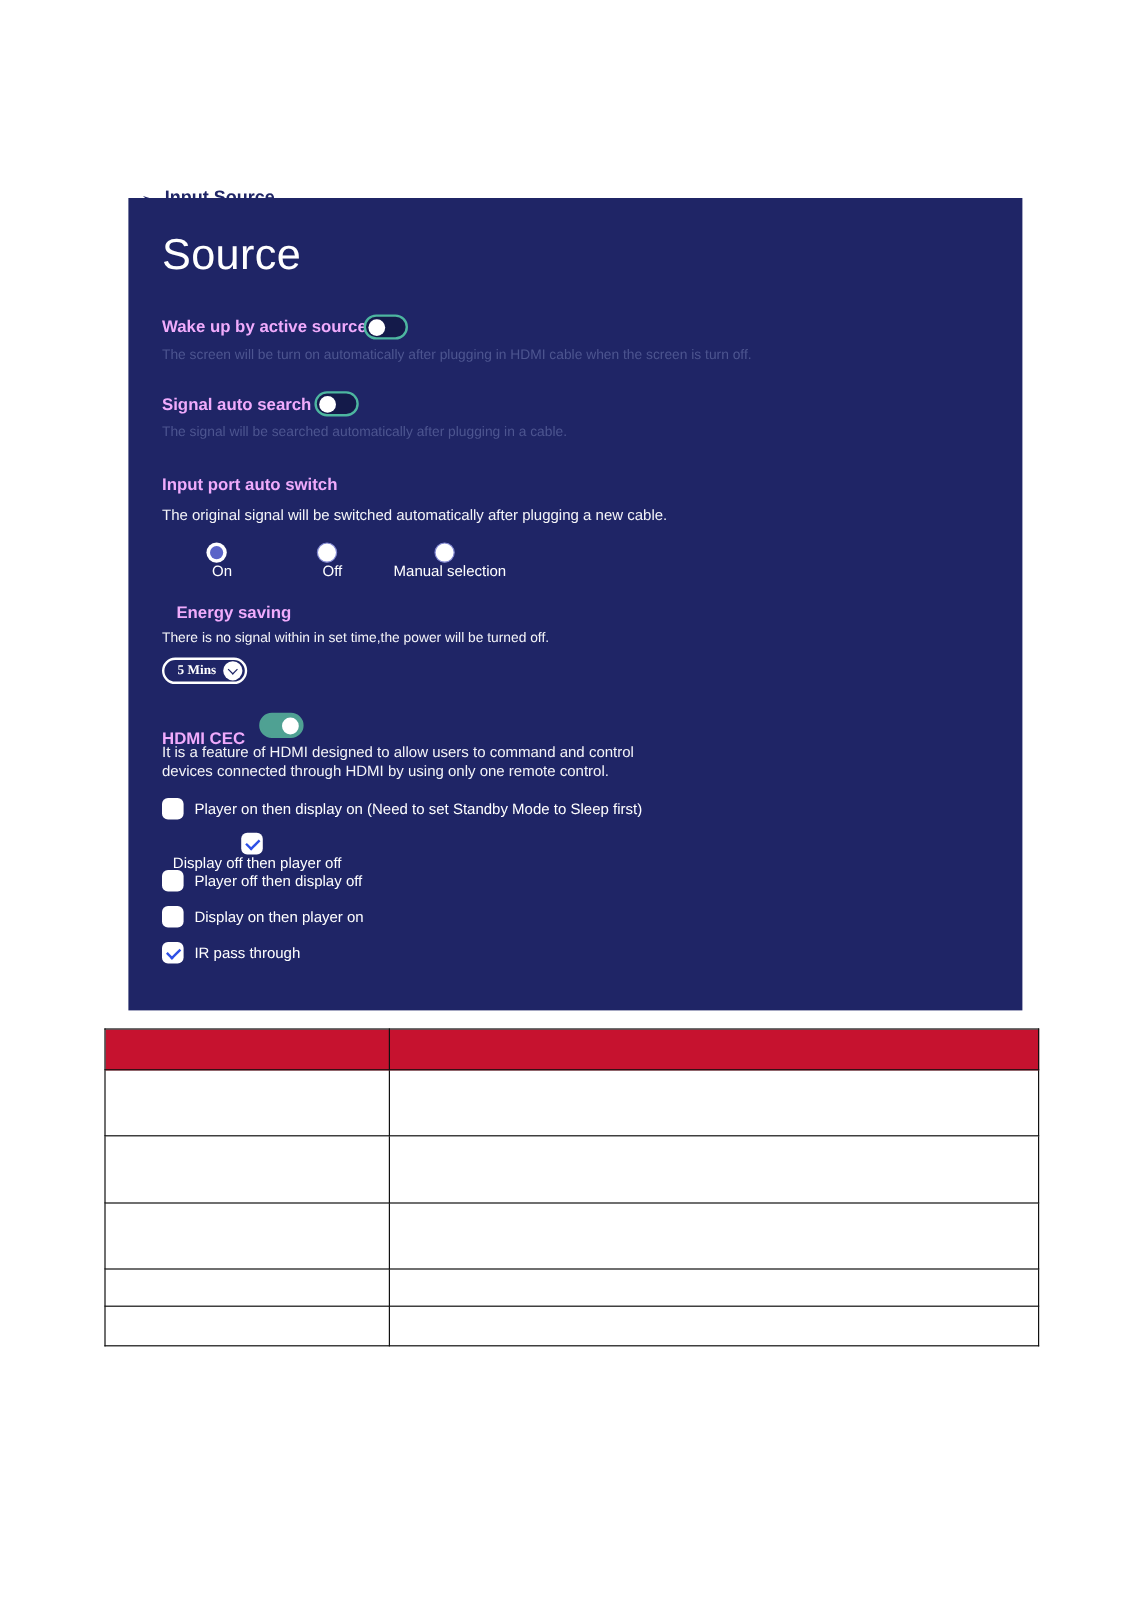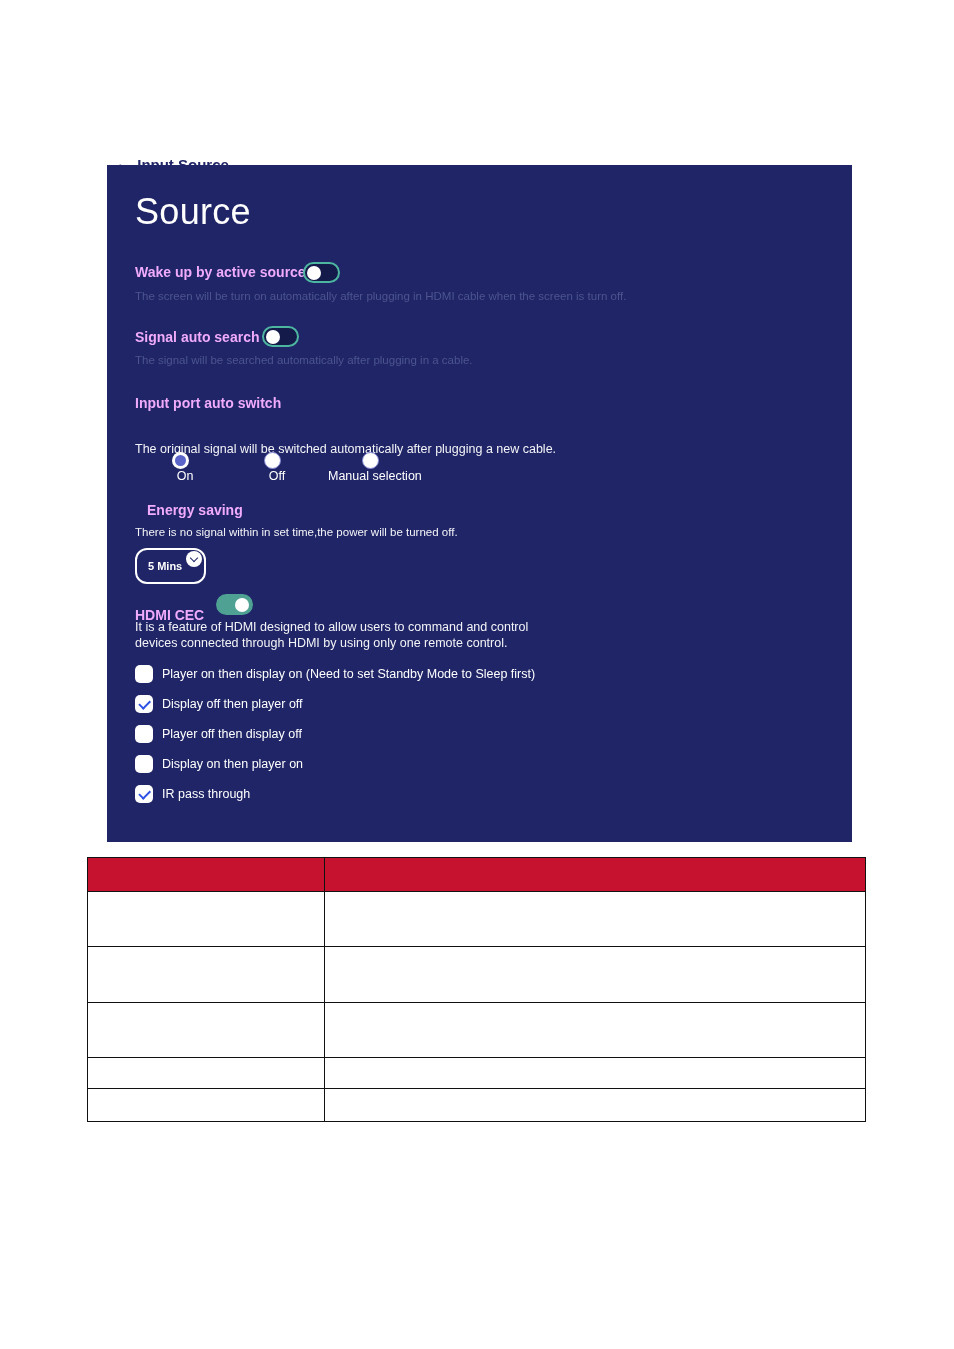--- a/index.html
+++ b/index.html
@@ -35,22 +35,22 @@
   .radio-row { left:28px; top:287px; display:flex; align-items:center; }
   .radio-opt { display:flex; align-items:center;flex-direction:column; }
   .radio { width:17px; height:17px; border-radius:50%; background:#ffffff;
     border:1px solid #8187d0; position:relative; flex:0 0 auto; }
   .radio.checked { border:none; background:#ffffff; }
   .radio.checked::after { content:""; position:absolute; left:3px; top:3px;
     width:11px; height:11px; border-radius:50%; background:#5b64c8; }
   .radio-opt .rlabel { color:#ffffff; font-size:12.5px; margin-left:9px; }
 
   
-  .dropdown { left:28px; top:383px; width:71px; height:36px; border:2px solid #ffffff;
-    border-radius:12px; display:flex; align-items:center; cursor:pointer; }
+  .dropdown { left:28px; top:383px; width:71px; height:22px; border:2px solid #ffffff;
+    border-radius:12px; display:flex; align-items:center; cursor:pointer;font-family:Liberation Serif, serif; }
   .dropdown .dval { color:#ffffff; font-size:11px; font-weight:bold; margin-left:11px; }
   .dropdown .dcircle { position:absolute; right:2px; top:1px; width:16px; height:16px;
     border-radius:50%; background:#ffffff; }
   .dropdown .dcircle::after { content:""; position:absolute; left:5px; top:4px;
     width:5px; height:5px; border-right:1.6px solid #1f2566; border-bottom:1.6px solid #1f2566;
     transform:rotate(45deg); }
 
   
   .check-row { left:28px; display:flex; align-items:center; height:20px; }
   .checkbox { width:18px; height:18px; border-radius:5px; background:#ffffff;
@@ -90,21 +90,21 @@
     </div>
     <div class="abs desc-dim" style="left:28px; top:125px;">The screen will be turn on automatically after plugging in HDMI cable when the screen is turn off.</div>
 
     <div class="abs setting-label" style="left:28px; top:164px;">Signal auto search</div>
     <div class="toggle" style="left:155px; top:161px;">
       <div class="knob"></div>
     </div>
     <div class="abs desc-dim" style="left:28px; top:189px;">The signal will be searched automatically after plugging in a cable.</div>
 
     <div class="abs setting-label" style="left:28px; top:230px;">Input port auto switch</div>
-    <div class="abs desc-bright" style="left:28px; top:257px;margin-top:20px;">The original signal will be switched automatically after plugging a new cable.</div>
+    <div class="abs desc-bright" style="left:28px; top:257px;">The original signal will be switched automatically after plugging a new cable.</div>
 
     <div class="abs radio-row">
       <div class="radio-opt" style="width:91px;">
         <div class="radio checked"></div>
         <span class="rlabel">On</span>
       </div>
       <div class="radio-opt" style="width:93px;">
         <div class="radio"></div>
         <span class="rlabel">Off</span>
       </div>
@@ -127,21 +127,21 @@
     </div>
     <div class="abs desc-bright" style="left:28px; top:455px; line-height:15.5px;">
       <div>It is a feature of HDMI designed to allow users to command and control</div>
       <div>devices connected through HDMI by using only one remote control.</div>
     </div>
 
     <div class="abs check-row" style="top:499px;">
       <div class="checkbox"></div>
       <span class="clabel">Player on then display on (Need to set Standby Mode to Sleep first)</span>
     </div>
-    <div class="abs check-row" style="top:529px;">
+    <div class="abs check-row" style="top:529px;flex-direction:column;">
       <div class="checkbox checked"></div>
       <span class="clabel">Display off then player off</span>
     </div>
     <div class="abs check-row" style="top:559px;">
       <div class="checkbox"></div>
       <span class="clabel">Player off then display off</span>
     </div>
     <div class="abs check-row" style="top:589px;">
       <div class="checkbox"></div>
       <span class="clabel">Display on then player on</span>

